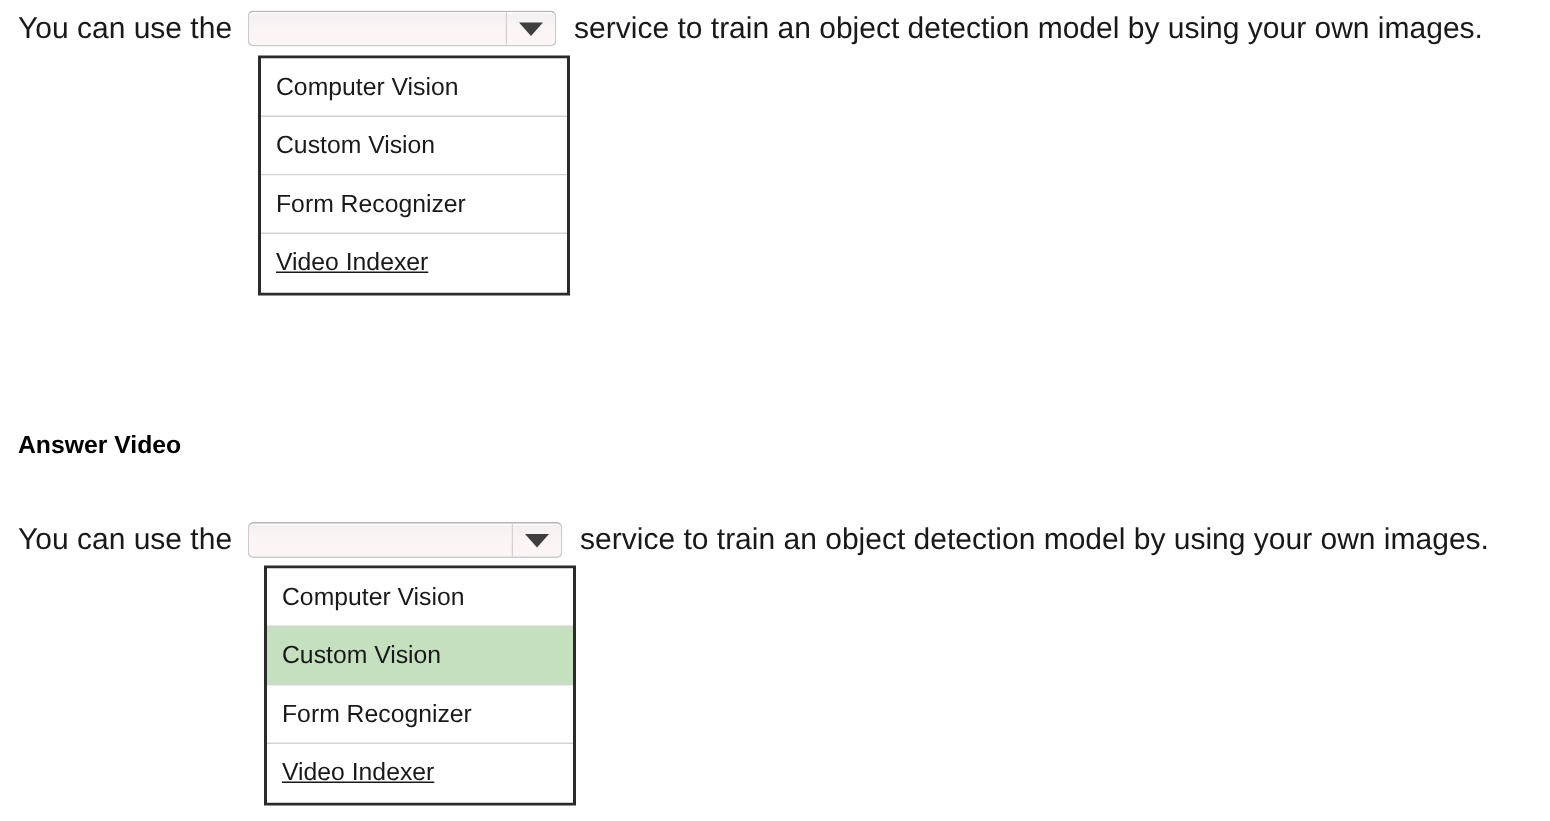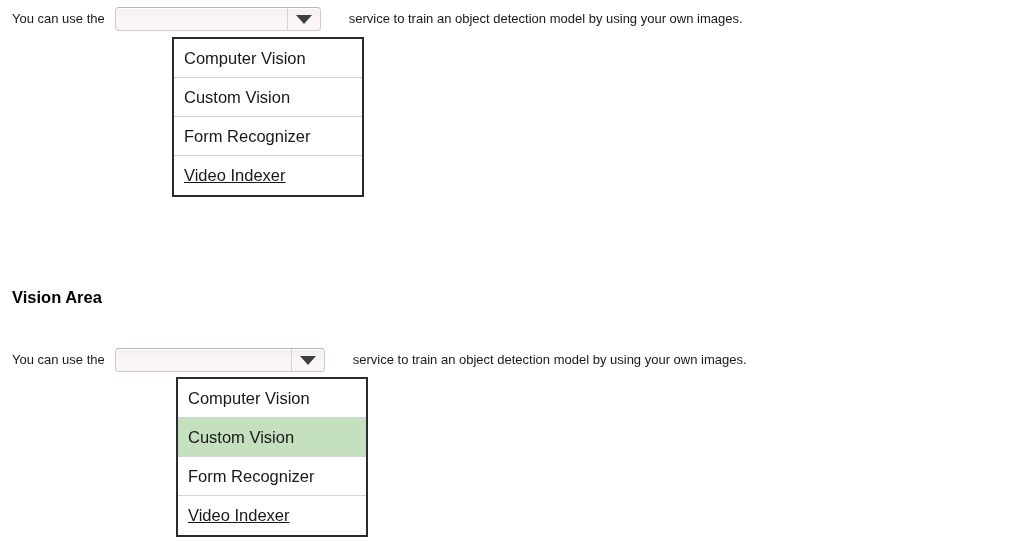--- a/index.html
+++ b/index.html
@@ -25,27 +25,27 @@
 
   .sentence-row {
     position: absolute;
     left: 12px;
     display: flex;
     align-items: center;
     white-space: nowrap;
   }
 
   .sentence-text {
-    font-size: 13px;
+    font-size: 20px;
     line-height: 20px;
     color: #191919;
   }
 
   .lead-text { margin-right: 10px; }
-  .tail-text { margin-left: 28px; }
+  .tail-text { margin-left: 12px; }
 
   
   .combo {
     position: relative;
     width: 206px;
     height: 24px;
     box-sizing: border-box;
     border: 1px solid #cfc9cb;
     border-top-color: #b9b3b5;
     border-radius: 4px;
@@ -79,21 +79,21 @@
     border-right: 8px solid transparent;
     border-top: 9px solid #3f3f3f;
   }
 
   
   .option-list {
     position: absolute;
     box-sizing: border-box;
     border: 2px solid #2b2b2b;
     background: #ffffff;
-    width: 192px;
+    width: 208px;
   }
   .option-item {
     height: 39px;
     box-sizing: border-box;
     display: flex;
     align-items: center;
     padding-left: 10px;
     font-size: 16.5px;
     color: #191919;
     border-bottom: 1px solid #d2d2d2;
@@ -145,21 +145,21 @@
     <div class="option-item">
       <span>Form Recognizer</span>
     </div>
     <div class="option-item">
       <span>Video Indexer</span>
     </div>
   </div>
 
 </div>
 
-<div class="answer-area-heading">Vision Area</div>
+<div class="answer-area-heading">Answer Video</div>
 
 <div class="question-block">
 
   <div class="sentence-row" style="top: 348px;">
     <span class="sentence-text lead-text">You can use the</span>
 
     <div class="combo" style="width: 210px;">
       <span class="combo-value"></span>
       <span class="combo-arrow-btn">
         <span class="arrow-glyph"></span>

